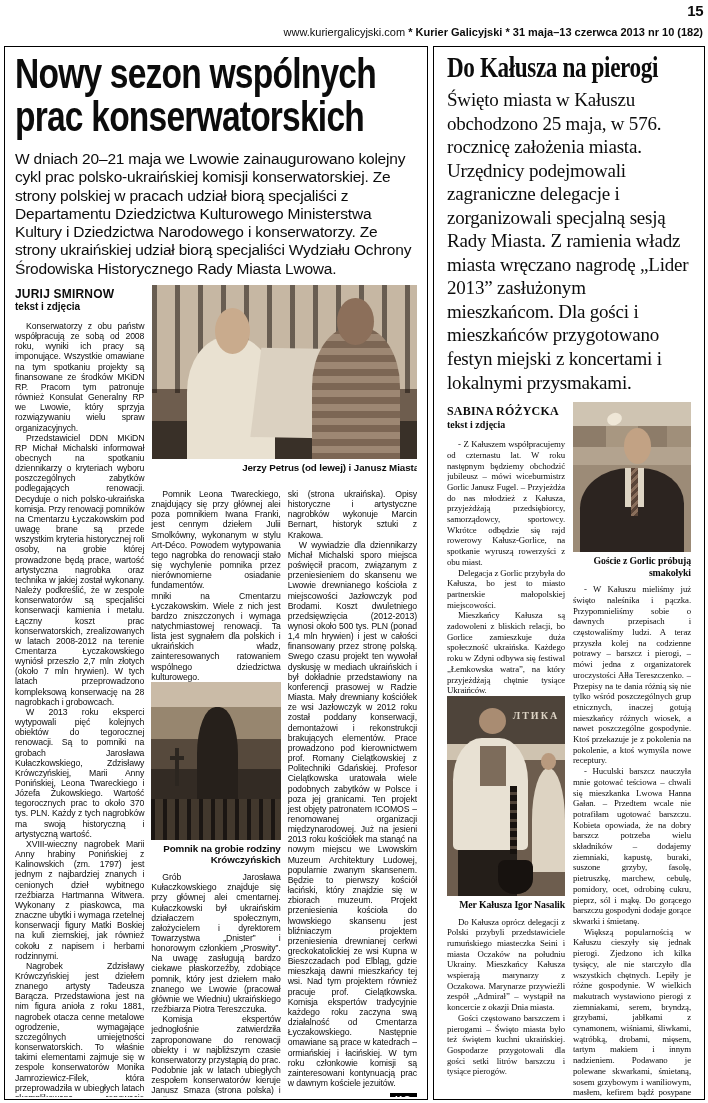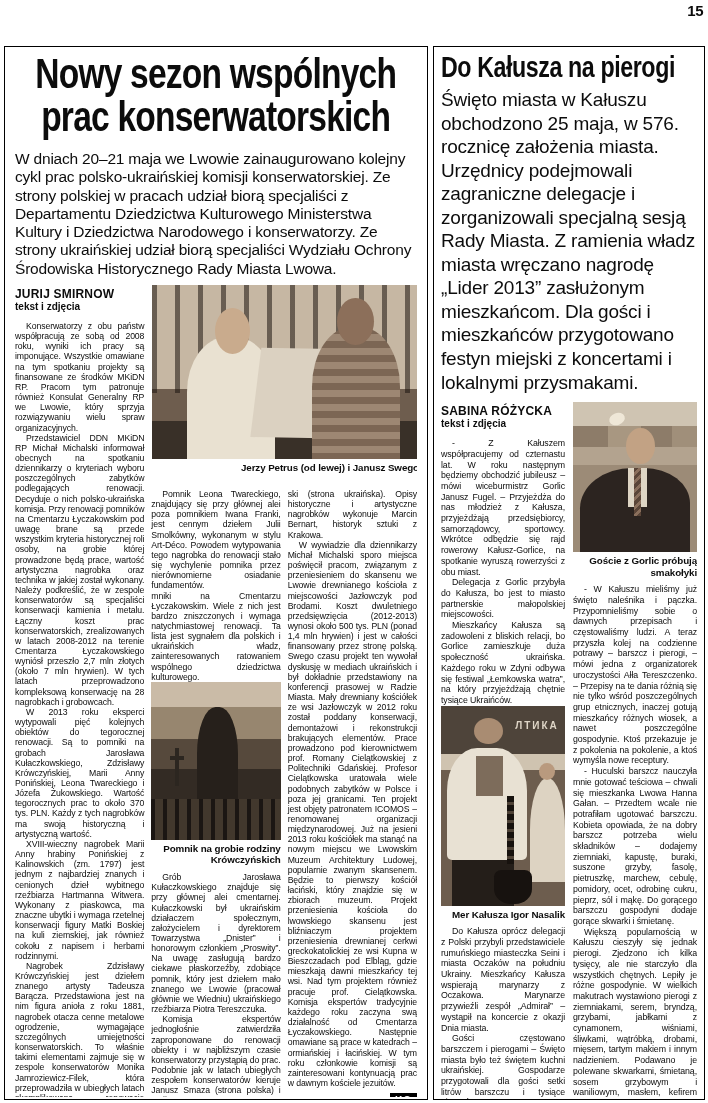--- a/index.html
+++ b/index.html
@@ -5,23 +5,23 @@
   html,body{margin:0;padding:0;background:#e8e8e8;}
   .page{position:relative;width:708px;height:1103px;background:#fff;color:#0c0c0c;
         font-family:"Liberation Sans", sans-serif;overflow:hidden;margin:0 auto;}
   
   .pg-num{position:absolute;top:2px;right:5px;font-size:15px;font-weight:bold;letter-spacing:-0.5px;}
   .hdr-line{position:absolute;top:26px;right:5px;font-size:11px;white-space:nowrap;}
   .hdr-line .mast,.hdr-line .issue,.hdr-line .star{font-weight:bold;}
   
   .art{position:absolute;top:46px;border:1.5px solid #000;background:#fff;box-sizing:border-box;overflow:hidden;}
   .art-left{left:4px;width:424px;height:1054px;padding:5px 10px;}
-  .art-right{left:433px;width:272px;height:1054px;padding:5px 7px;}
-  
-  h1,h2{margin:0;padding:0;font-weight:bold;overflow:hidden;text-align:center;}
+  .art-right{left:433px;width:272px;height:1054px;padding:5px 13px;font-family:Liberation Serif, serif;}
+  
+  h1,h2{margin:0;padding:0;font-weight:bold;overflow:hidden;}
   h1{height:92px;margin-bottom:6px;}
   .h1s{display:inline-block;width:128%;transform:scaleX(0.78);transform-origin:0 0;
        font-size:43px;line-height:0.99;letter-spacing:-1px;white-space:normal;}
   h2{height:34px;margin-bottom:2px;}
   .h2s{display:inline-block;transform:scaleX(0.8);transform-origin:0 0;font-size:29px;
        line-height:1.05;letter-spacing:-0.5px;white-space:nowrap;}
   
   .lead{font-size:15.5px;line-height:1.18;letter-spacing:-0.2px;margin:0 0 7px 0;}
   .lead2{font-size:19px;line-height:1.24;letter-spacing:-0.2px;margin:0 0 8px 0;}
   
@@ -100,35 +100,42 @@
   .kg-wrap{text-align:right;margin-top:2px;}
   .kg{display:inline-block;background:#000;color:#fff;font-weight:bold;font-size:10px;
       padding:1px 4px;border:1px solid #000;letter-spacing:1px;}
 </style>
 </head>
 <body>
 
 <div class="page">
 
   <div class="pg-num">15</div>
+  <div class="hdr-line">
+    <span class="site">www.kuriergalicyjski.com</span>
+    <span class="star">*</span>
+    <span class="mast">Kurier Galicyjski</span>
+    <span class="star">*</span>
+    <span class="issue">31 maja–13 czerwca 2013 nr 10 (182)</span>
+  </div>
 
   <section class="art art-left">
     <h1><span class="h1s">Nowy sezon wspólnych prac konserwatorskich</span></h1>
     <p class="lead">W dniach 20–21 maja we Lwowie zainaugurowano kolejny cykl prac polsko-ukraińskiej komisji konserwatorskiej. Ze strony polskiej w pracach udział biorą specjaliści z Departamentu Dziedzictwa Kulturowego Ministerstwa Kultury i Dziedzictwa Narodowego i konserwatorzy. Ze strony ukraińskiej udział biorą specjaliści Wydziału Ochrony Środowiska Historycznego Rady Miasta Lwowa.</p>
 
     <div class="cols">
 
       <div class="photo-span">
         <div class="ph" id="ph-main">
           <div class="fence"></div>
           <div class="man-l"></div>
           <div class="paper"></div>
           <div class="man-r"></div>
         </div>
-        <div class="cap">Jerzy Petrus (od lewej) i Janusz Swego</div>
+        <div class="cap">Jerzy Petrus (od lewej) i Janusz Miasta</div>
       </div>
 
       <div class="col c1">
         <div class="byline">
           <div class="by-name">JURIJ SMIRNOW</div>
           <div class="by-role">tekst i zdjęcia</div>
         </div>
         <p class="bp ind">Konserwatorzy z obu państw współpracują ze sobą od 2008 roku, wyniki ich pracy są imponujące. Wszystkie omawiane na tym spotkaniu projekty są finansowane ze środków MKiDN RP. Pracom tym patronuje również Konsulat Generalny RP we Lwowie, który sprzyja rozwiązywaniu wielu spraw organizacyjnych.</p>
         <p class="bp ind">Przedstawiciel DDN MKiDN RP Michał Michalski informował obecnych na spotkaniu dziennikarzy o kryteriach wyboru poszczególnych zabytków podlegających renowacji. Decyduje o nich polsko-ukraińska komisja. Przy renowacji pomników na Cmentarzu Łyczakowskim pod uwagę brane są przede wszystkim kryteria historycznej roli osoby, na grobie której prowadzone będą prace, wartość artystyczna nagrobka oraz technika w jakiej został wykonany. Należy podkreślić, że w zespole konserwatorów są specjaliści konserwacji kamienia i metalu. Łączny koszt prac konserwatorskich, zrealizowanych w latach 2008-2012 na terenie Cmentarza Łyczakowskiego wyniósł przeszło 2,7 mln złotych (około 7 mln hrywien). W tych latach przeprowadzono kompleksową konserwację na 28 nagrobkach i grobowcach.</p>
         <p class="bp ind">W 2013 roku eksperci wytypowali pięć kolejnych obiektów do tegorocznej renowacji. Są to pomniki na grobach Jarosława Kułaczkowskiego, Zdzisławy Krówczyńskiej, Marii Anny Ponińskiej, Leona Twareckiego i Józefa Żukowskiego. Wartość tegorocznych prac to około 370 tys. PLN. Każdy z tych nagrobków ma swoją historyczną i artystyczną wartość.</p>

